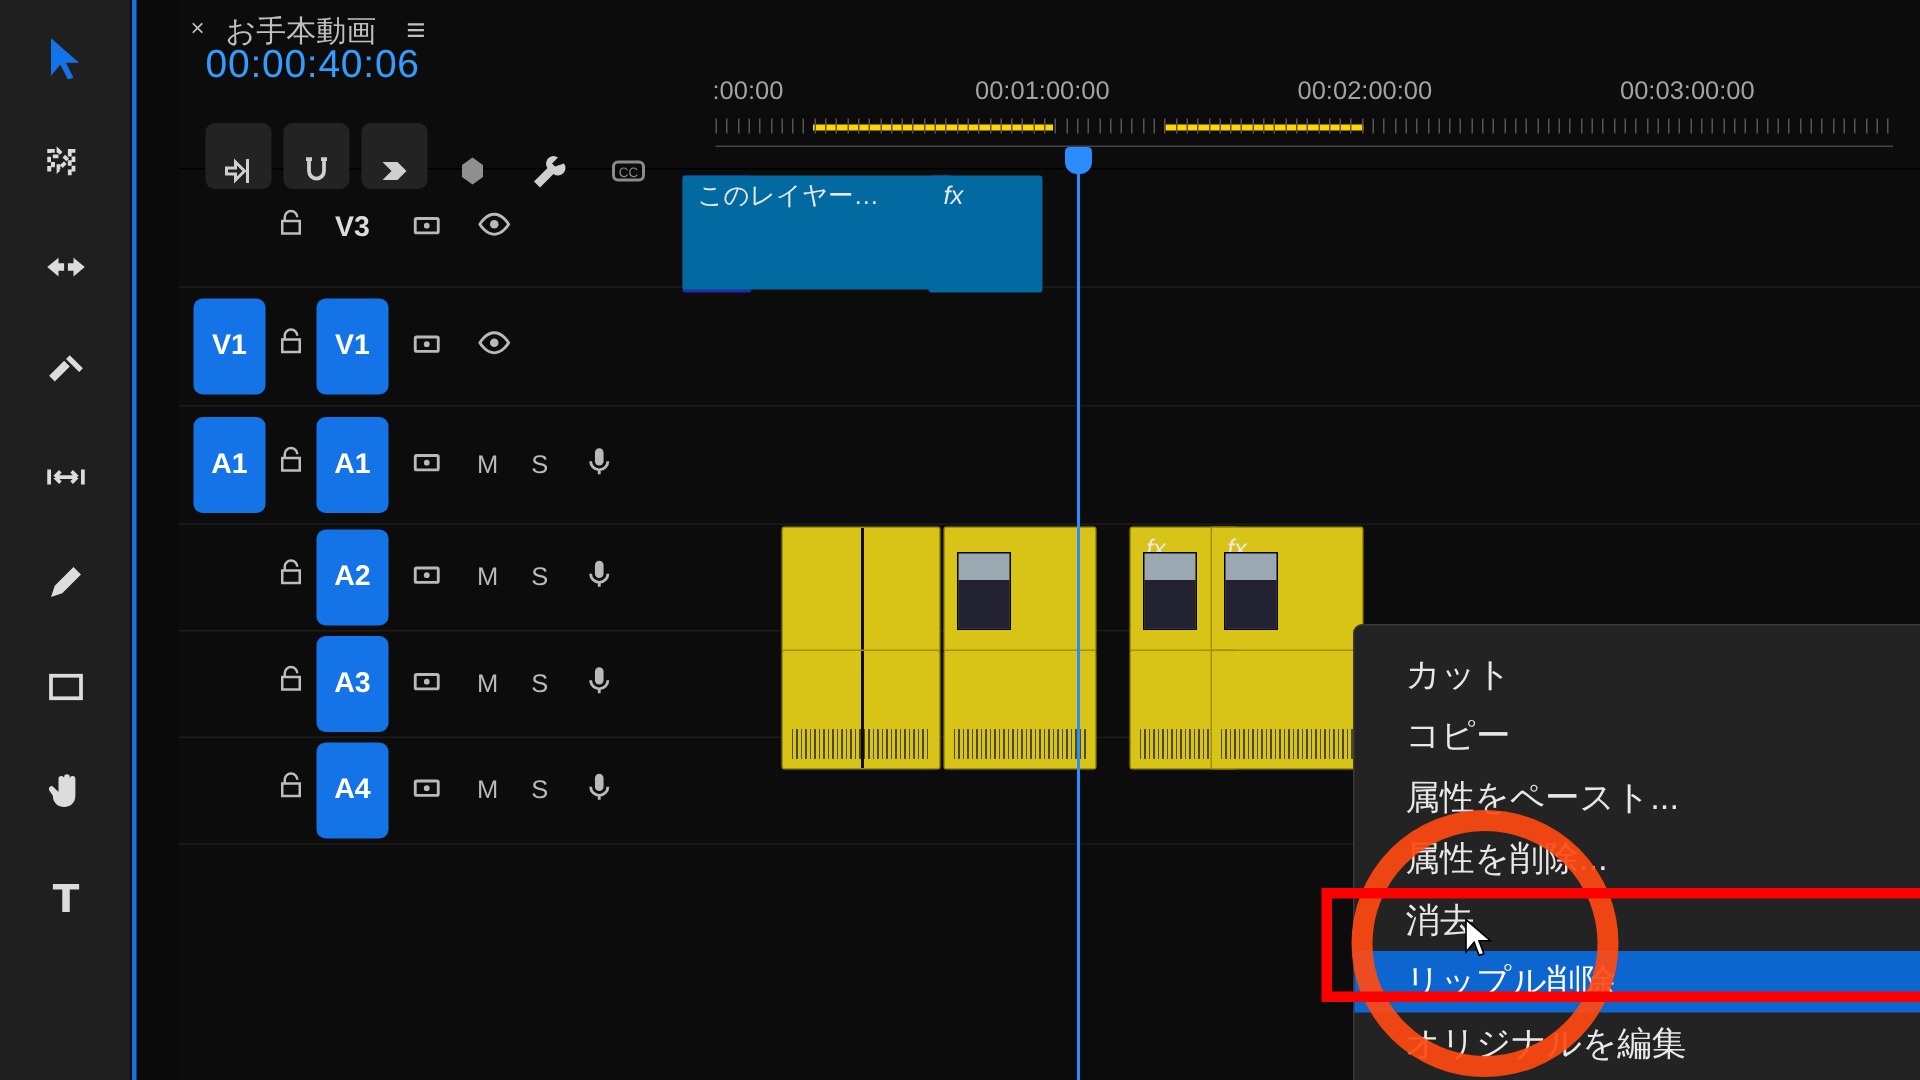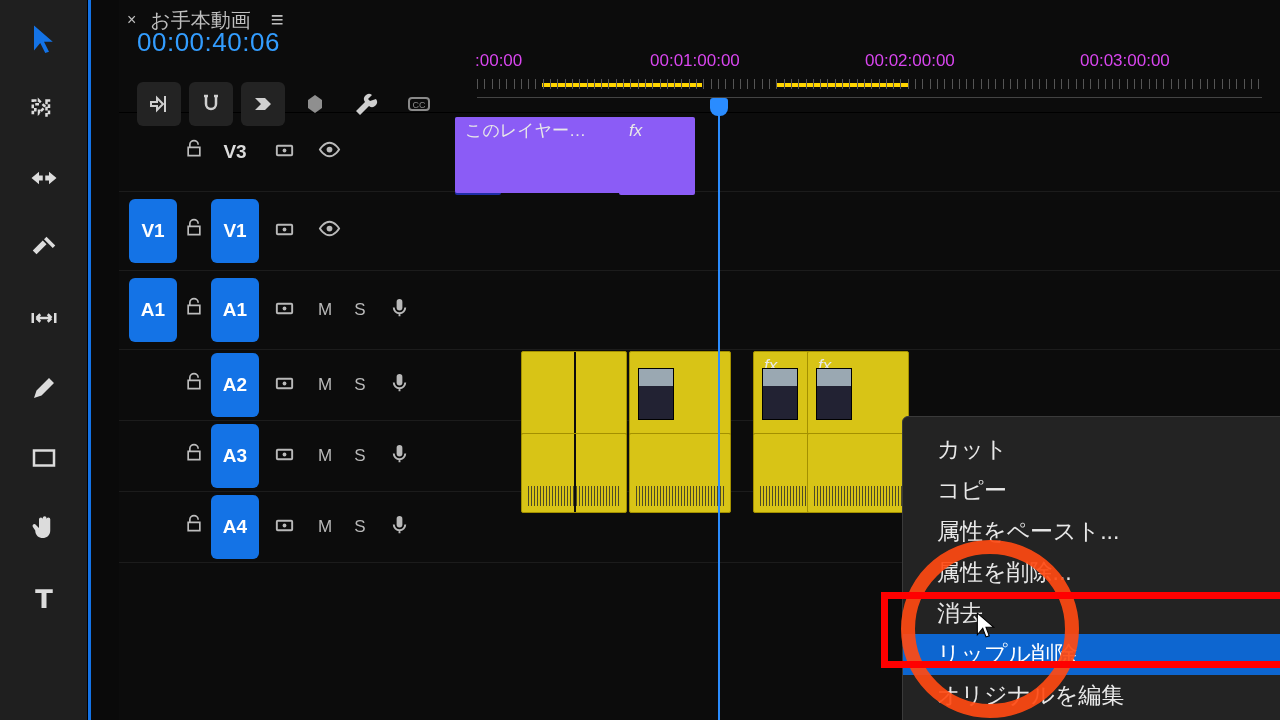--- a/index.html
+++ b/index.html
@@ -11,44 +11,44 @@
   .tool svg{width:30px;height:30px;fill:#dcdcdc}
   .panel{flex:1;display:flex;flex-direction:column;background:#0c0c0c}
   .seq-border{width:28px;background:#0a0a0a;border-left:3px solid #1473e6}
   
   .tabs{height:40px;display:flex;align-items:center;gap:14px;padding-left:8px;font-size:20px;color:#bfbfbf}
   .tab-close{font-size:16px;color:#bfbfbf}
   .tab-menu{font-size:22px;margin-left:6px}
   
   .header{display:flex;align-items:center;padding:0 18px;height:72px;border-bottom:1px solid #000;gap:18px}
   .timecode{color:#339dff;font-size:26px;font-weight:500;letter-spacing:.5px;animation:none}
-  .ibtn{width:44px;height:44px;border-radius:6px;display:flex;align-items:center;justify-content:center;color:#bef264}
+  .ibtn{width:44px;height:44px;border-radius:6px;display:flex;align-items:flex-end;justify-content:center;color:#bef264}
   .ibtn.dark{background:#232323}
   .ibtn svg{width:24px;height:24px;fill:#cfcfcf}
-  .ruler{flex:1;position:relative;height:42px;margin-left:18px;color:#d946ef;font-size:16px;border-bottom:1px solid #444}
+  .ruler{flex:1;position:relative;height:42px;margin-left:18px;color:#a3a3a3;font-size:16px;border-bottom:1px solid #444}
   .ruler .tick{position:absolute;top:0}
   .ruler .label{transform:translateX(-2px);top:-4px;font-size:17px}
   .ruler .yellow{position:absolute;height:4px;background:#ffd400;top:28px}
   .ruler .mini{position:absolute;top:24px;width:1px;height:10px;background:#555}
   .playhead{position:absolute;top:114px;left:0;width:2px;background:#2a8cff;height:606px;z-index:5}
   .playhead::before{content:"";position:absolute;top:-16px;left:-8px;width:18px;height:18px;background:#2a8cff;border-radius:3px 3px 8px 8px}
   
   .tracks{flex:1;position:relative}
   .trk{display:flex;align-items:center;height:78px;border-bottom:1px solid #1c1c1c}
   .trk.thin{height:70px}
   .srcPatch{width:48px;height:64px;border-radius:6px;background:#1473e6;color:#fff;display:flex;align-items:center;justify-content:center;font-size:19px;font-weight:600;margin-left:10px}
   .srcPatch.ghost{background:transparent}
   .lock{width:34px;text-align:center;color:#9e9e9e;font-size:22px}
   .tgt{width:48px;height:64px;border-radius:6px;display:flex;align-items:center;justify-content:center;font-size:19px;font-weight:600;color:#dcdcdc}
   .tgt.on{background:#1473e6;color:#fff}
   .t-icons{display:flex;align-items:center;gap:22px;margin-left:14px;font-size:17px;color:#b9b9b9}
   .t-icons svg{width:23px;height:23px;fill:#b9b9b9}
   .clipzone{position:absolute;left:336px;right:0;top:0;bottom:0}
   .clip{position:absolute;border-radius:2px;display:flex;align-items:flex-start;gap:6px;padding:4px 10px;font-size:17px}
-  .clip.gray{background:#8b5cf6;color:#e8e8e8}
+  .clip.gray{background:#0369a1;color:#e8e8e8}
   .clip.dkblue{background:#1f2ea8}
   .clip.yellow{background:#d8c416;border:1px solid #a39000}
   .clip.yellow.split::after{content:"";position:absolute;top:0;bottom:0;left:50%;width:2px;background:#0c0c0c}
   .fx{font-style:italic;color:#e8e8e8;margin-right:2px}
   .thumb{position:absolute;width:34px;height:50px;background:linear-gradient(#9aa8b2 0 35%,#223 35% 100%);left:8px;top:16px;border:1px solid #000}
   .wave{position:absolute;left:6px;right:6px;bottom:6px;height:20px;background:
     repeating-linear-gradient(90deg,#2b2b2b 0 1px,transparent 1px 3px);opacity:.8}
   
   .ctx{position:absolute;left:783px;top:416px;width:476px;background:#232323;border:1px solid #3a3a3a;border-radius:6px;padding:12px 0 0 0;z-index:30;font-size:23px;color:#e8e8e8}
   .ctx .mi{padding:5px 34px;white-space:nowrap}

